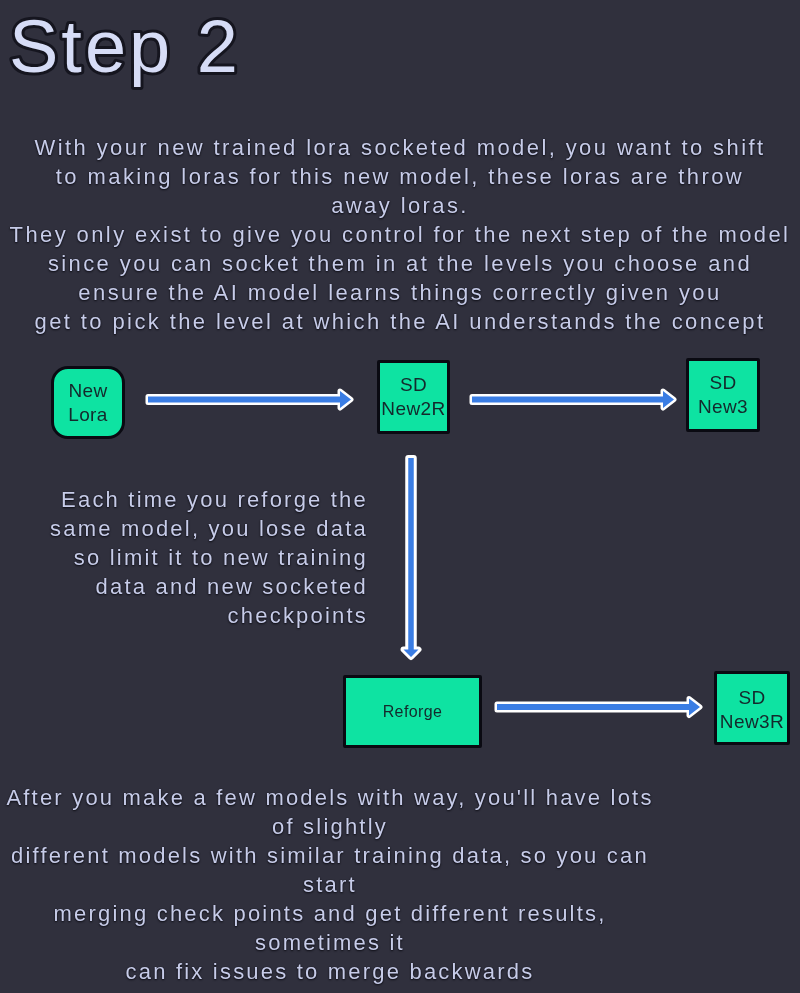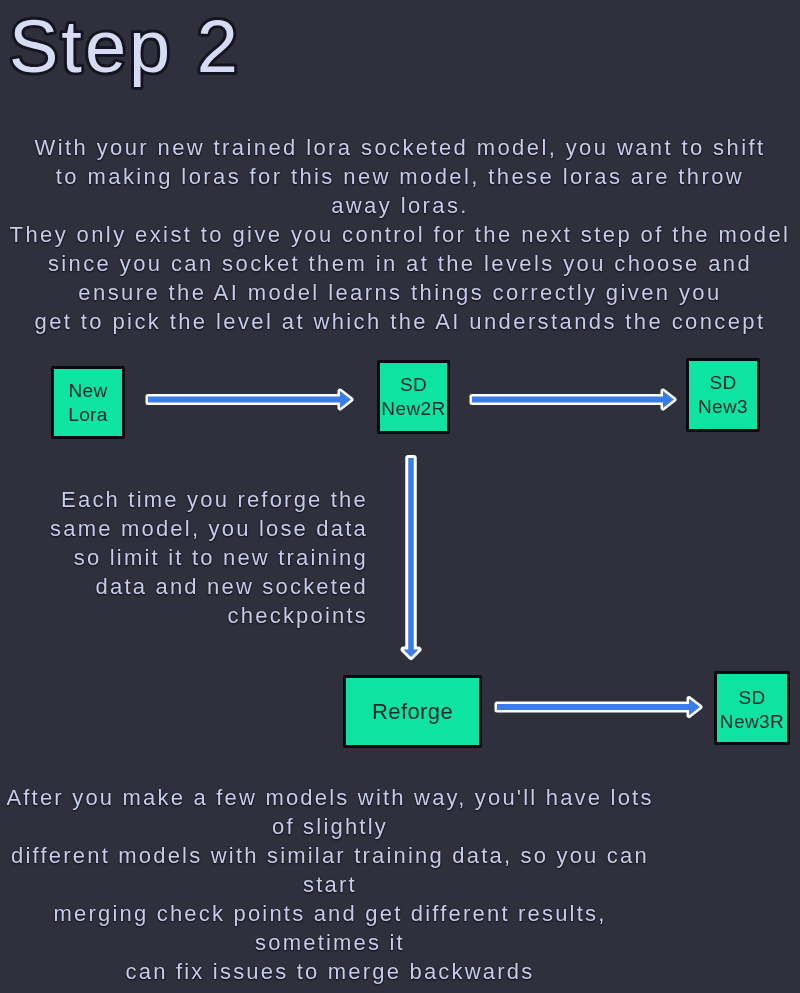--- a/index.html
+++ b/index.html
@@ -30,24 +30,24 @@
     display:flex;
     align-items:center;
     justify-content:center;
     text-align:center;
     font-size:19px;
     letter-spacing:0.4px;
     line-height:24px;
     box-sizing:border-box;
     border-radius:2px;
   }
-  #b1{left:51px;top:366px;width:74px;height:73px;}
+  #b1{left:51px;top:366px;width:74px;height:73px;border-radius:17px;}
   #b2{left:377px;top:360px;width:73px;height:74px;}
   #b3{left:686px;top:358px;width:74px;height:74px;}
-  #b4{left:343px;top:675px;width:139px;height:73px;font-size:22px;}
+  #b4{left:343px;top:675px;width:139px;height:73px;font-size:16px;}
   #b5{left:714px;top:671px;width:76px;height:74px;padding-top:4px;}
   #arrows{position:absolute;left:0;top:0;pointer-events:none;}
   #title{position:absolute;left:0;top:0;}
 </style>
 </head>
 <body>
 <svg id="title" width="420" height="120" viewBox="0 0 420 120">
   <text x="9" y="72" font-family="Liberation Sans, sans-serif" font-size="74" letter-spacing="3" fill="#d6dcf6" stroke="#15151f" stroke-width="6" paint-order="stroke" stroke-linejoin="round">Step 2</text>
 </svg>
 

